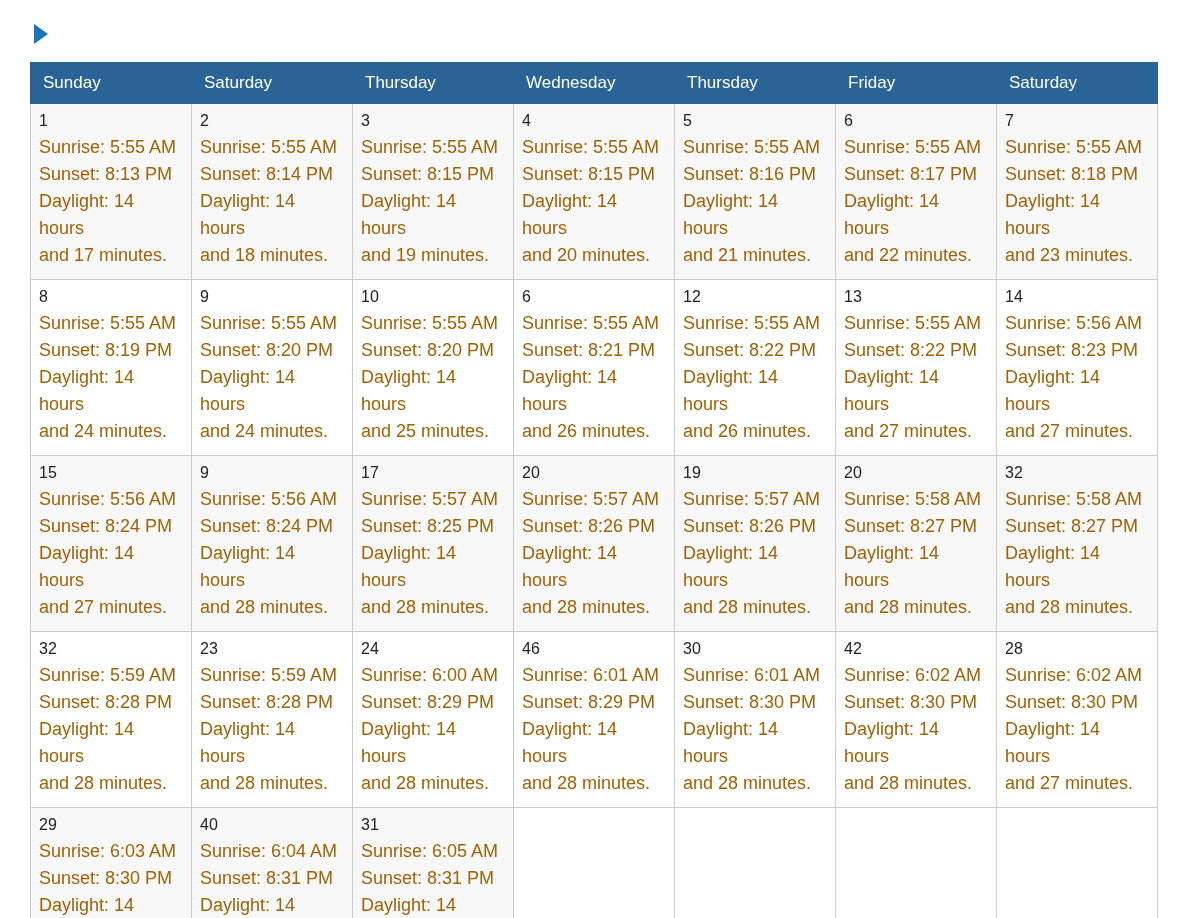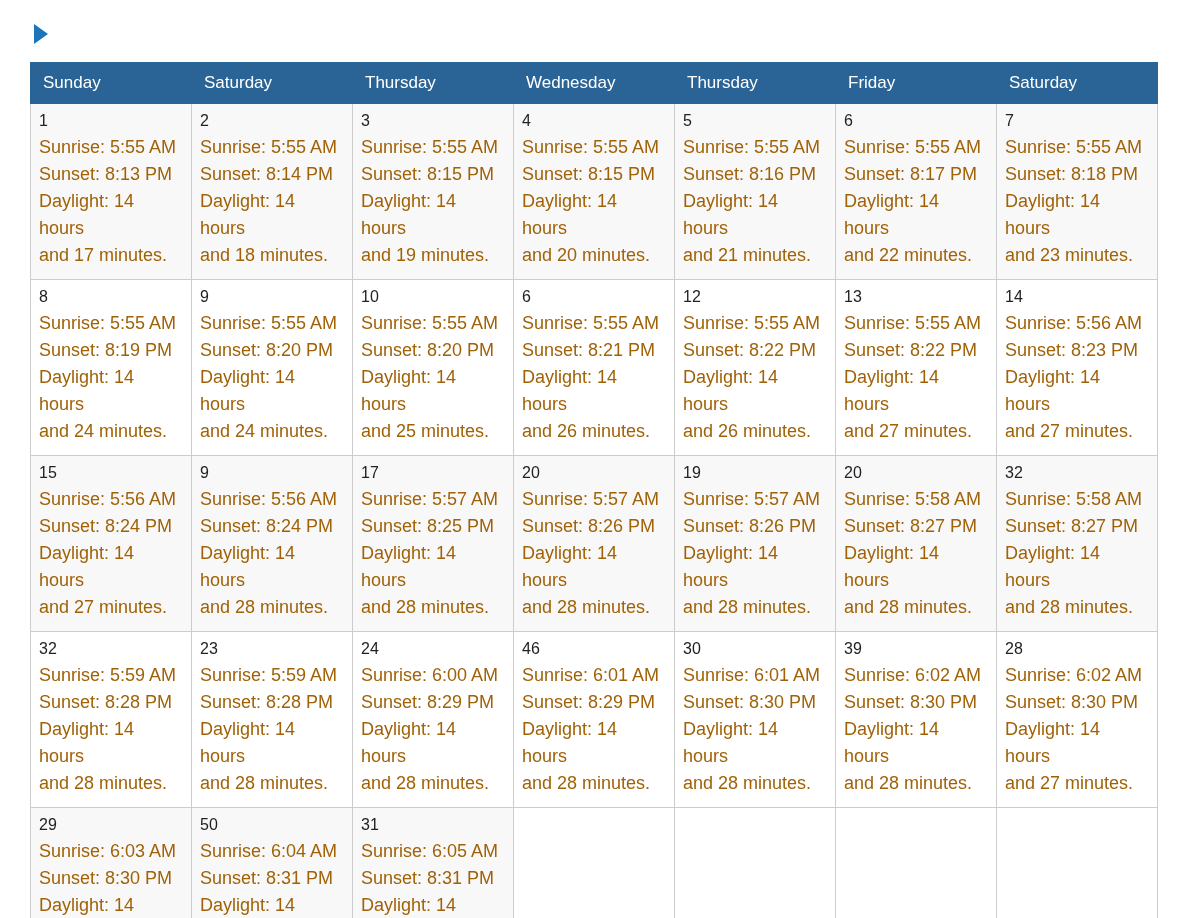--- a/index.html
+++ b/index.html
@@ -236,35 +236,35 @@
         </td>
         <td>
           <span class="day-number">46</span>
           <div class="day-info">Sunrise: 6:01 AM<br>Sunset: 8:29 PM<br>Daylight: 14 hours<br>and 28 minutes.</div>
         </td>
         <td>
           <span class="day-number">30</span>
           <div class="day-info">Sunrise: 6:01 AM<br>Sunset: 8:30 PM<br>Daylight: 14 hours<br>and 28 minutes.</div>
         </td>
         <td>
-          <span class="day-number">39</span>
+          <span class="day-number">42</span>
           <div class="day-info">Sunrise: 6:02 AM<br>Sunset: 8:30 PM<br>Daylight: 14 hours<br>and 28 minutes.</div>
         </td>
         <td>
           <span class="day-number">28</span>
           <div class="day-info">Sunrise: 6:02 AM<br>Sunset: 8:30 PM<br>Daylight: 14 hours<br>and 27 minutes.</div>
         </td>
       </tr>
       <tr>
         <td>
           <span class="day-number">29</span>
           <div class="day-info">Sunrise: 6:03 AM<br>Sunset: 8:30 PM<br>Daylight: 14 hours<br>and 27 minutes.</div>
         </td>
         <td>
-          <span class="day-number">50</span>
+          <span class="day-number">40</span>
           <div class="day-info">Sunrise: 6:04 AM<br>Sunset: 8:31 PM<br>Daylight: 14 hours<br>and 26 minutes.</div>
         </td>
         <td>
           <span class="day-number">31</span>
           <div class="day-info">Sunrise: 6:05 AM<br>Sunset: 8:31 PM<br>Daylight: 14 hours<br>and 26 minutes.</div>
         </td>
         <td class="empty-cell"></td>
         <td class="empty-cell"></td>
         <td class="empty-cell"></td>
         <td class="empty-cell"></td>

